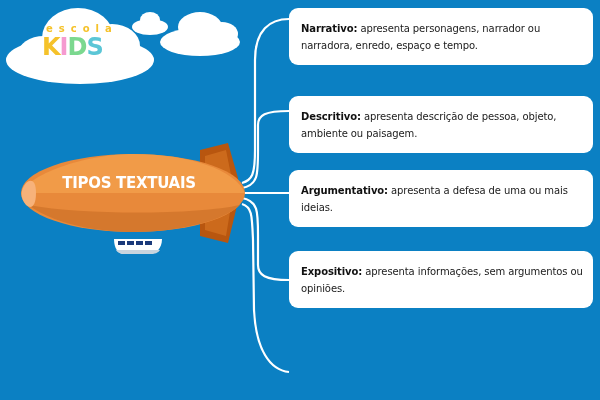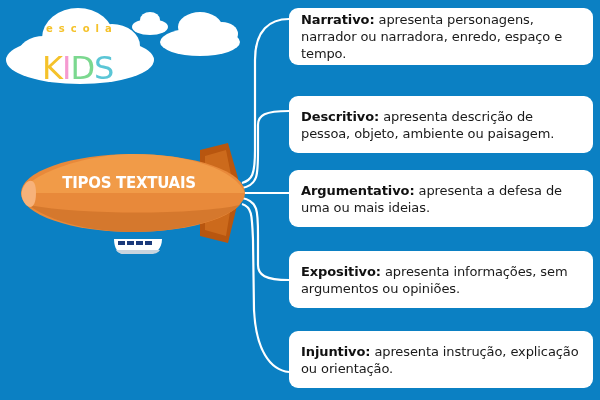--- a/index.html
+++ b/index.html
@@ -1,23 +1,23 @@
 <!DOCTYPE html>
 <html><head>
 <meta charset="utf-8">
 <style>
   html, body { margin:0; padding:0; }
   body { width:600px; height:400px; overflow:hidden; background:#0b80c3; position:relative; font-family:"DejaVu Sans", sans-serif; }
   .stage { position:absolute; left:0; top:0; width:532px; height:400px; }
   svg.art { position:absolute; left:0; top:0; }
   .box { position:absolute; left:289px; width:304px; height:57px; background:#fff; border-radius:9px; box-sizing:border-box; padding:0 10px 0 12px; display:flex; flex-direction:column; justify-content:center; }
-  .box p { margin:0; font-size:13px; line-height:17px; color:#1a1a1a; letter-spacing:-0.1px; }
+  .box p { margin:0; font-size:10px; line-height:17px; color:#1a1a1a; letter-spacing:-0.1px; }
   .box b { font-weight:bold; color:#111; }
   .logo-top { position:absolute; left:46px; top:23px; font-family:"DejaVu Sans", sans-serif; font-size:10px; font-weight:bold; letter-spacing:6px; color:#f5c22a; }
-  .logo-kids { position:absolute; left:42px; top:33px; font-family:"DejaVu Sans", sans-serif; font-weight:normal; font-size:32px; letter-spacing:-1px;margin-top:16px; }
+  .logo-kids { position:absolute; left:42px; top:33px; font-family:"DejaVu Sans", sans-serif; font-weight:bold; font-size:24px; letter-spacing:-1px; }
   .logo-kids span { display:inline-block; }
   .blimp-title { position:absolute; left:34px; top:174px; width:190px; text-align:center; color:#fff; font-family:"DejaVu Sans", sans-serif; font-weight:bold; font-size:15px; letter-spacing:-0.3px; }
 </style>
 </head>
 <body>
 
 <div class="stage">
 
   <svg class="art" width="600" height="400" viewBox="0 0 600 400">
 
@@ -79,17 +79,14 @@
   </div>
   <div class="box" style="top:88px;margin-top:8px;">
     <p><b>Descritivo:</b><span> apresenta descrição de pessoa, objeto, ambiente ou paisagem.</span></p>
   </div>
   <div class="box" style="top:170px;">
     <p><b>Argumentativo:</b><span> apresenta a defesa de uma ou mais ideias.</span></p>
   </div>
   <div class="box" style="top:251px;">
     <p><b>Expositivo:</b><span> apresenta informações, sem argumentos ou opiniões.</span></p>
   </div>
-  <div class="box" style="top:331px;">
-    <p><b>Injuntivo:</b><span> apresenta instrução, explicação ou orientação.</span></p>
-  </div>
 
 </div>
 
 </body></html>

